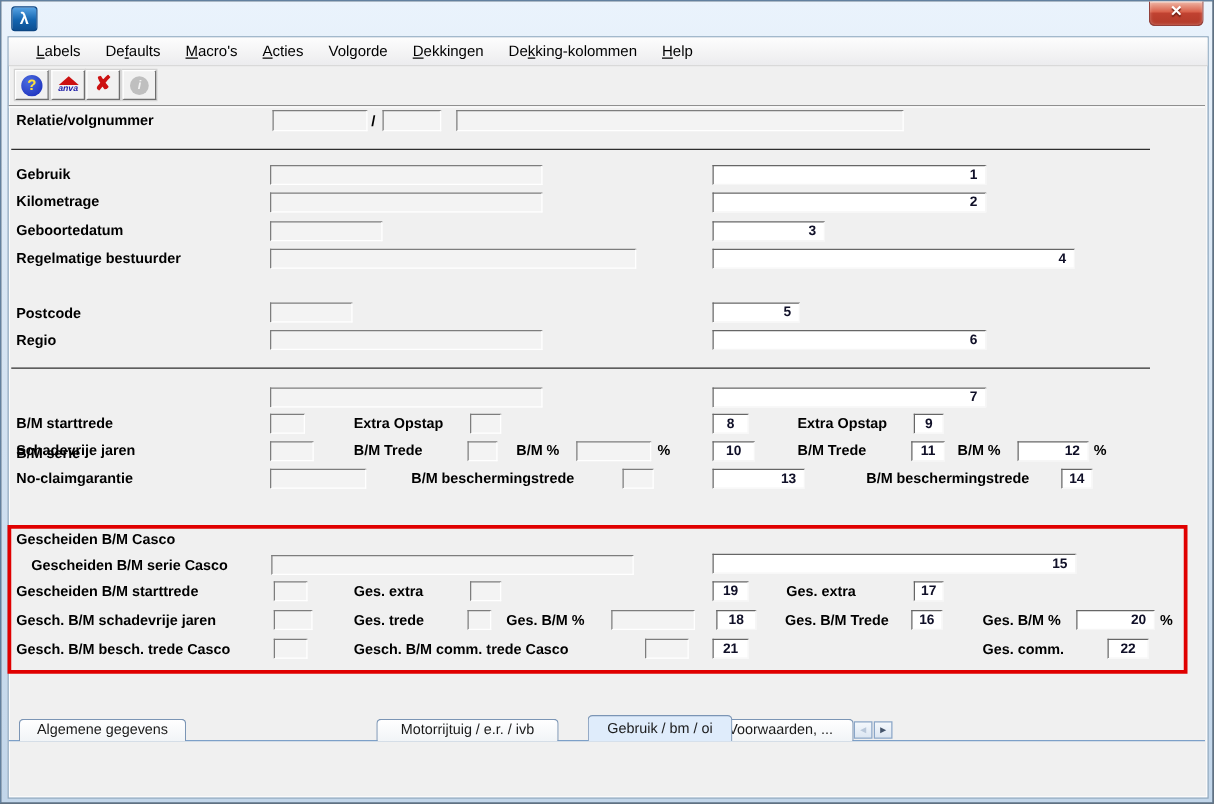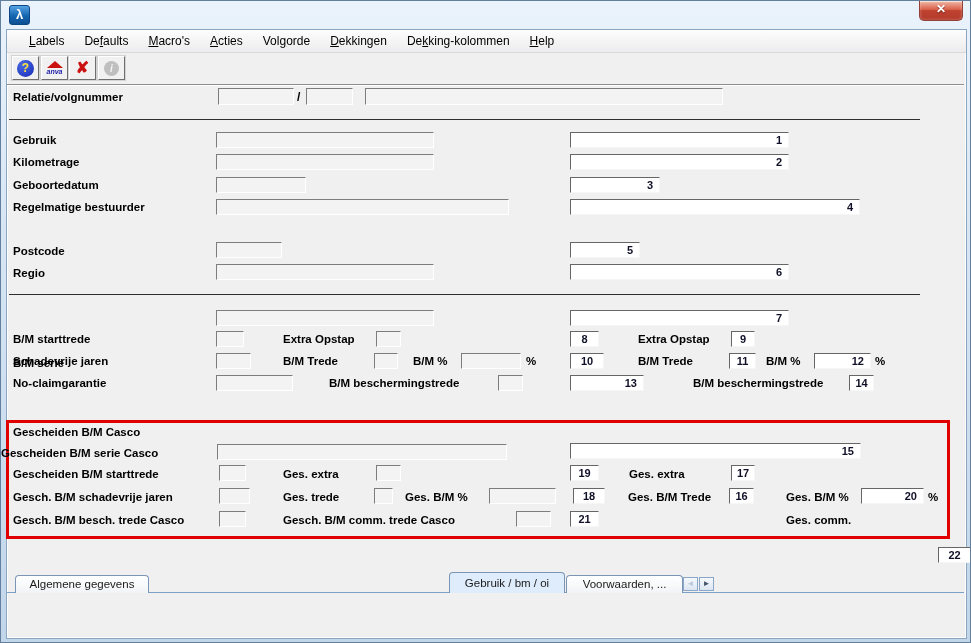--- a/index.html
+++ b/index.html
@@ -169,21 +169,21 @@
   <div class="gin" style="left:215px;top:374px;width:77px;"></div>
   <div class="lbl" style="left:328px;top:375px;">B/M beschermingstrede</div>
   <div class="gin" style="left:497px;top:374px;width:25px;"></div>
   <div class="win" style="left:569px;top:374px;width:74px;padding-left:48px;">13</div>
   <div class="lbl" style="left:692px;top:375px;">B/M beschermingstrede</div>
   <div class="win winc" style="left:848px;top:374px;width:25px;">14</div>
 
   <div class="redbox"></div>
   <div class="lbl" style="left:12px;top:424px;">Gescheiden B/M Casco</div>
 
-  <div class="lbl" style="left:0;top:445px;">Gescheiden B/M serie Casco</div>
+  <div class="lbl" style="left:24px;top:445px;">Gescheiden B/M serie Casco</div>
   <div class="gin" style="left:216px;top:443px;width:290px;"></div>
   <div class="win" style="left:569px;top:442px;width:291px;">15</div>
 
   <div class="lbl" style="left:12px;top:466px;">Gescheiden B/M starttrede</div>
   <div class="gin" style="left:218px;top:464px;width:27px;"></div>
   <div class="lbl" style="left:282px;top:466px;">Ges. extra</div>
   <div class="gin" style="left:375px;top:464px;width:25px;"></div>
   <div class="win winc" style="left:569px;top:464px;width:29px;">19</div>
   <div class="lbl" style="left:628px;top:466px;">Ges. extra</div>
   <div class="win winc" style="left:730px;top:464px;width:24px;">17</div>
@@ -200,21 +200,22 @@
   <div class="lbl" style="left:785px;top:489px;">Ges. B/M %</div>
   <div class="win" style="left:860px;top:487px;width:63px;">20</div>
   <div class="lbl" style="left:927px;top:489px;">%</div>
 
   <div class="lbl" style="left:12px;top:512px;">Gesch. B/M besch. trede Casco</div>
   <div class="gin" style="left:218px;top:510px;width:27px;"></div>
   <div class="lbl" style="left:282px;top:512px;">Gesch. B/M comm. trede Casco</div>
   <div class="gin" style="left:515px;top:510px;width:35px;"></div>
   <div class="win winc" style="left:569px;top:510px;width:29px;">21</div>
   <div class="lbl" style="left:785px;top:512px;">Ges. comm.</div>
-  <div class="win winc" style="left:937px;top:510px;width:33px;margin-top:36px;">22</div>
+  <div class="win winc" style="left:885px;top:510px;width:33px;">22</div>
 
   <div class="tabline"></div>
   <div class="tab" style="left:14px;width:134px;">Algemene gegevens</div>
-  <div class="tab active" style="left:448px;width:116px;">Gebruik / bm / oi</div>
+  <div class="tab" style="left:300px;width:146px;">Motorrijtuig / e.r. / ivb</div>
+  <div class="tab active" style="left:469px;width:116px;">Gebruik / bm / oi</div>
   <div class="tab" style="left:565px;width:117px;">Voorwaarden, ...</div>
   <div class="scrollbtn dis" style="left:682px;">◄</div>
   <div class="scrollbtn en" style="left:698px;">►</div>
 </div>
 
 </body></html>

